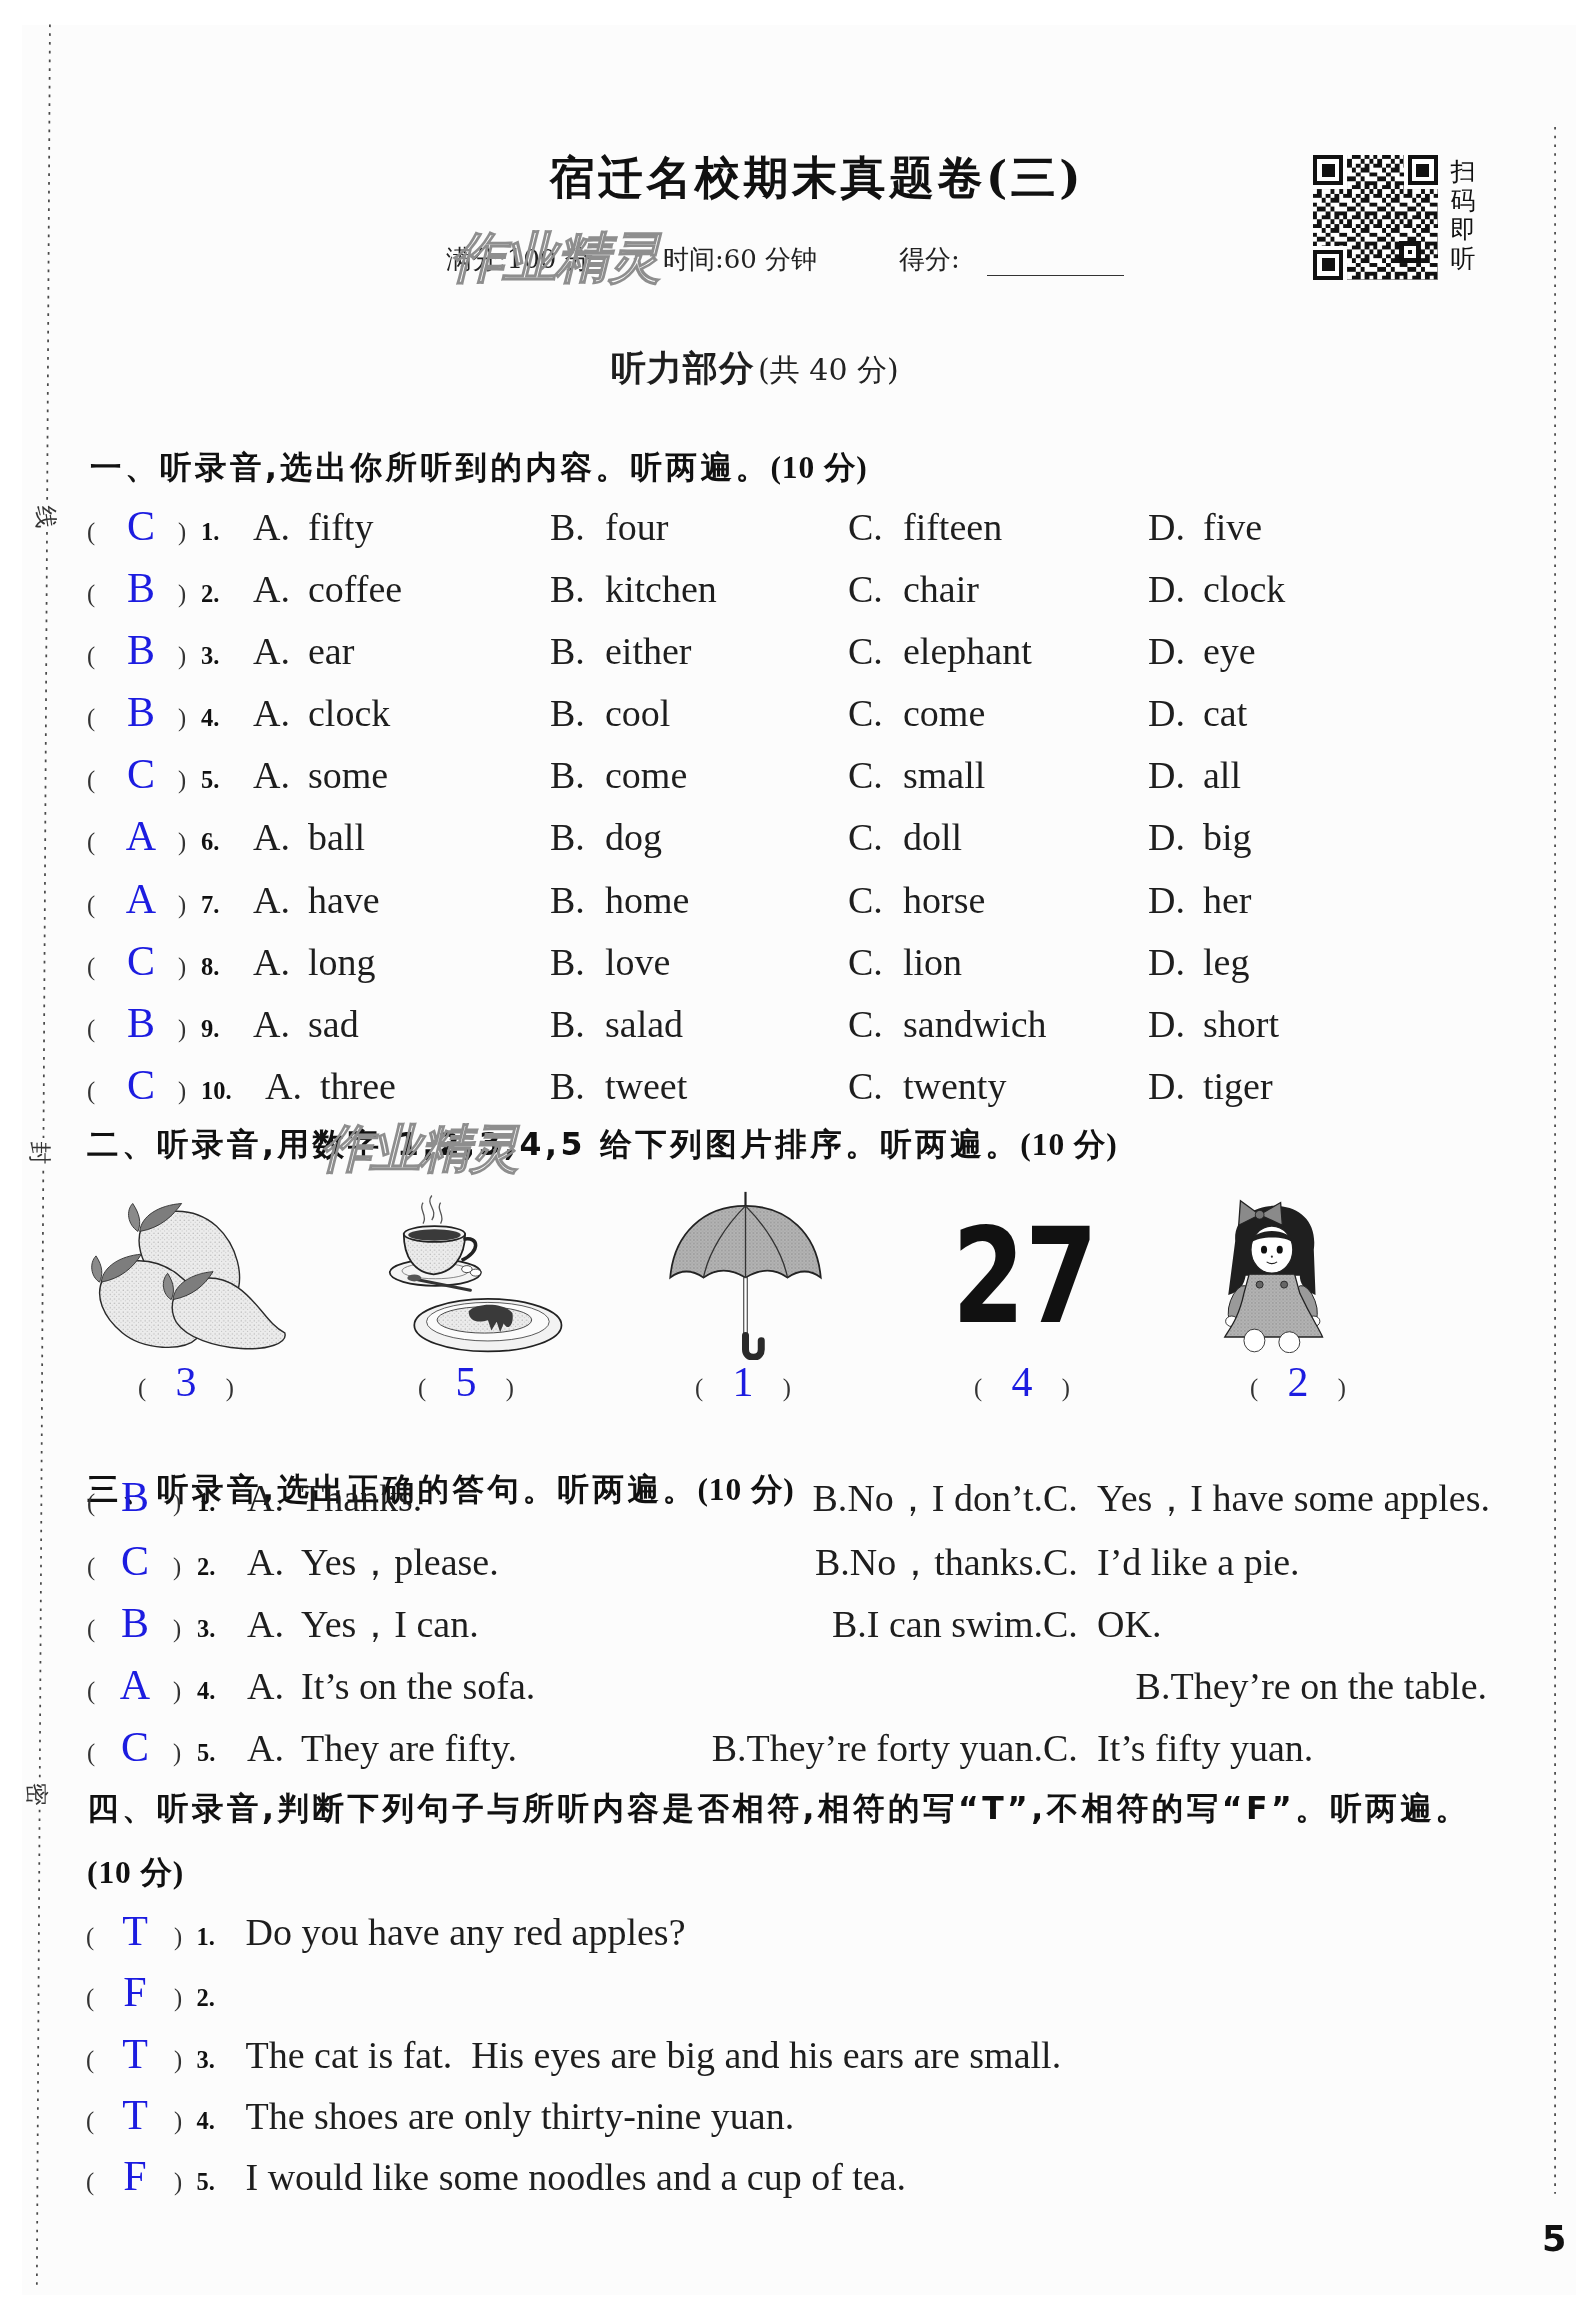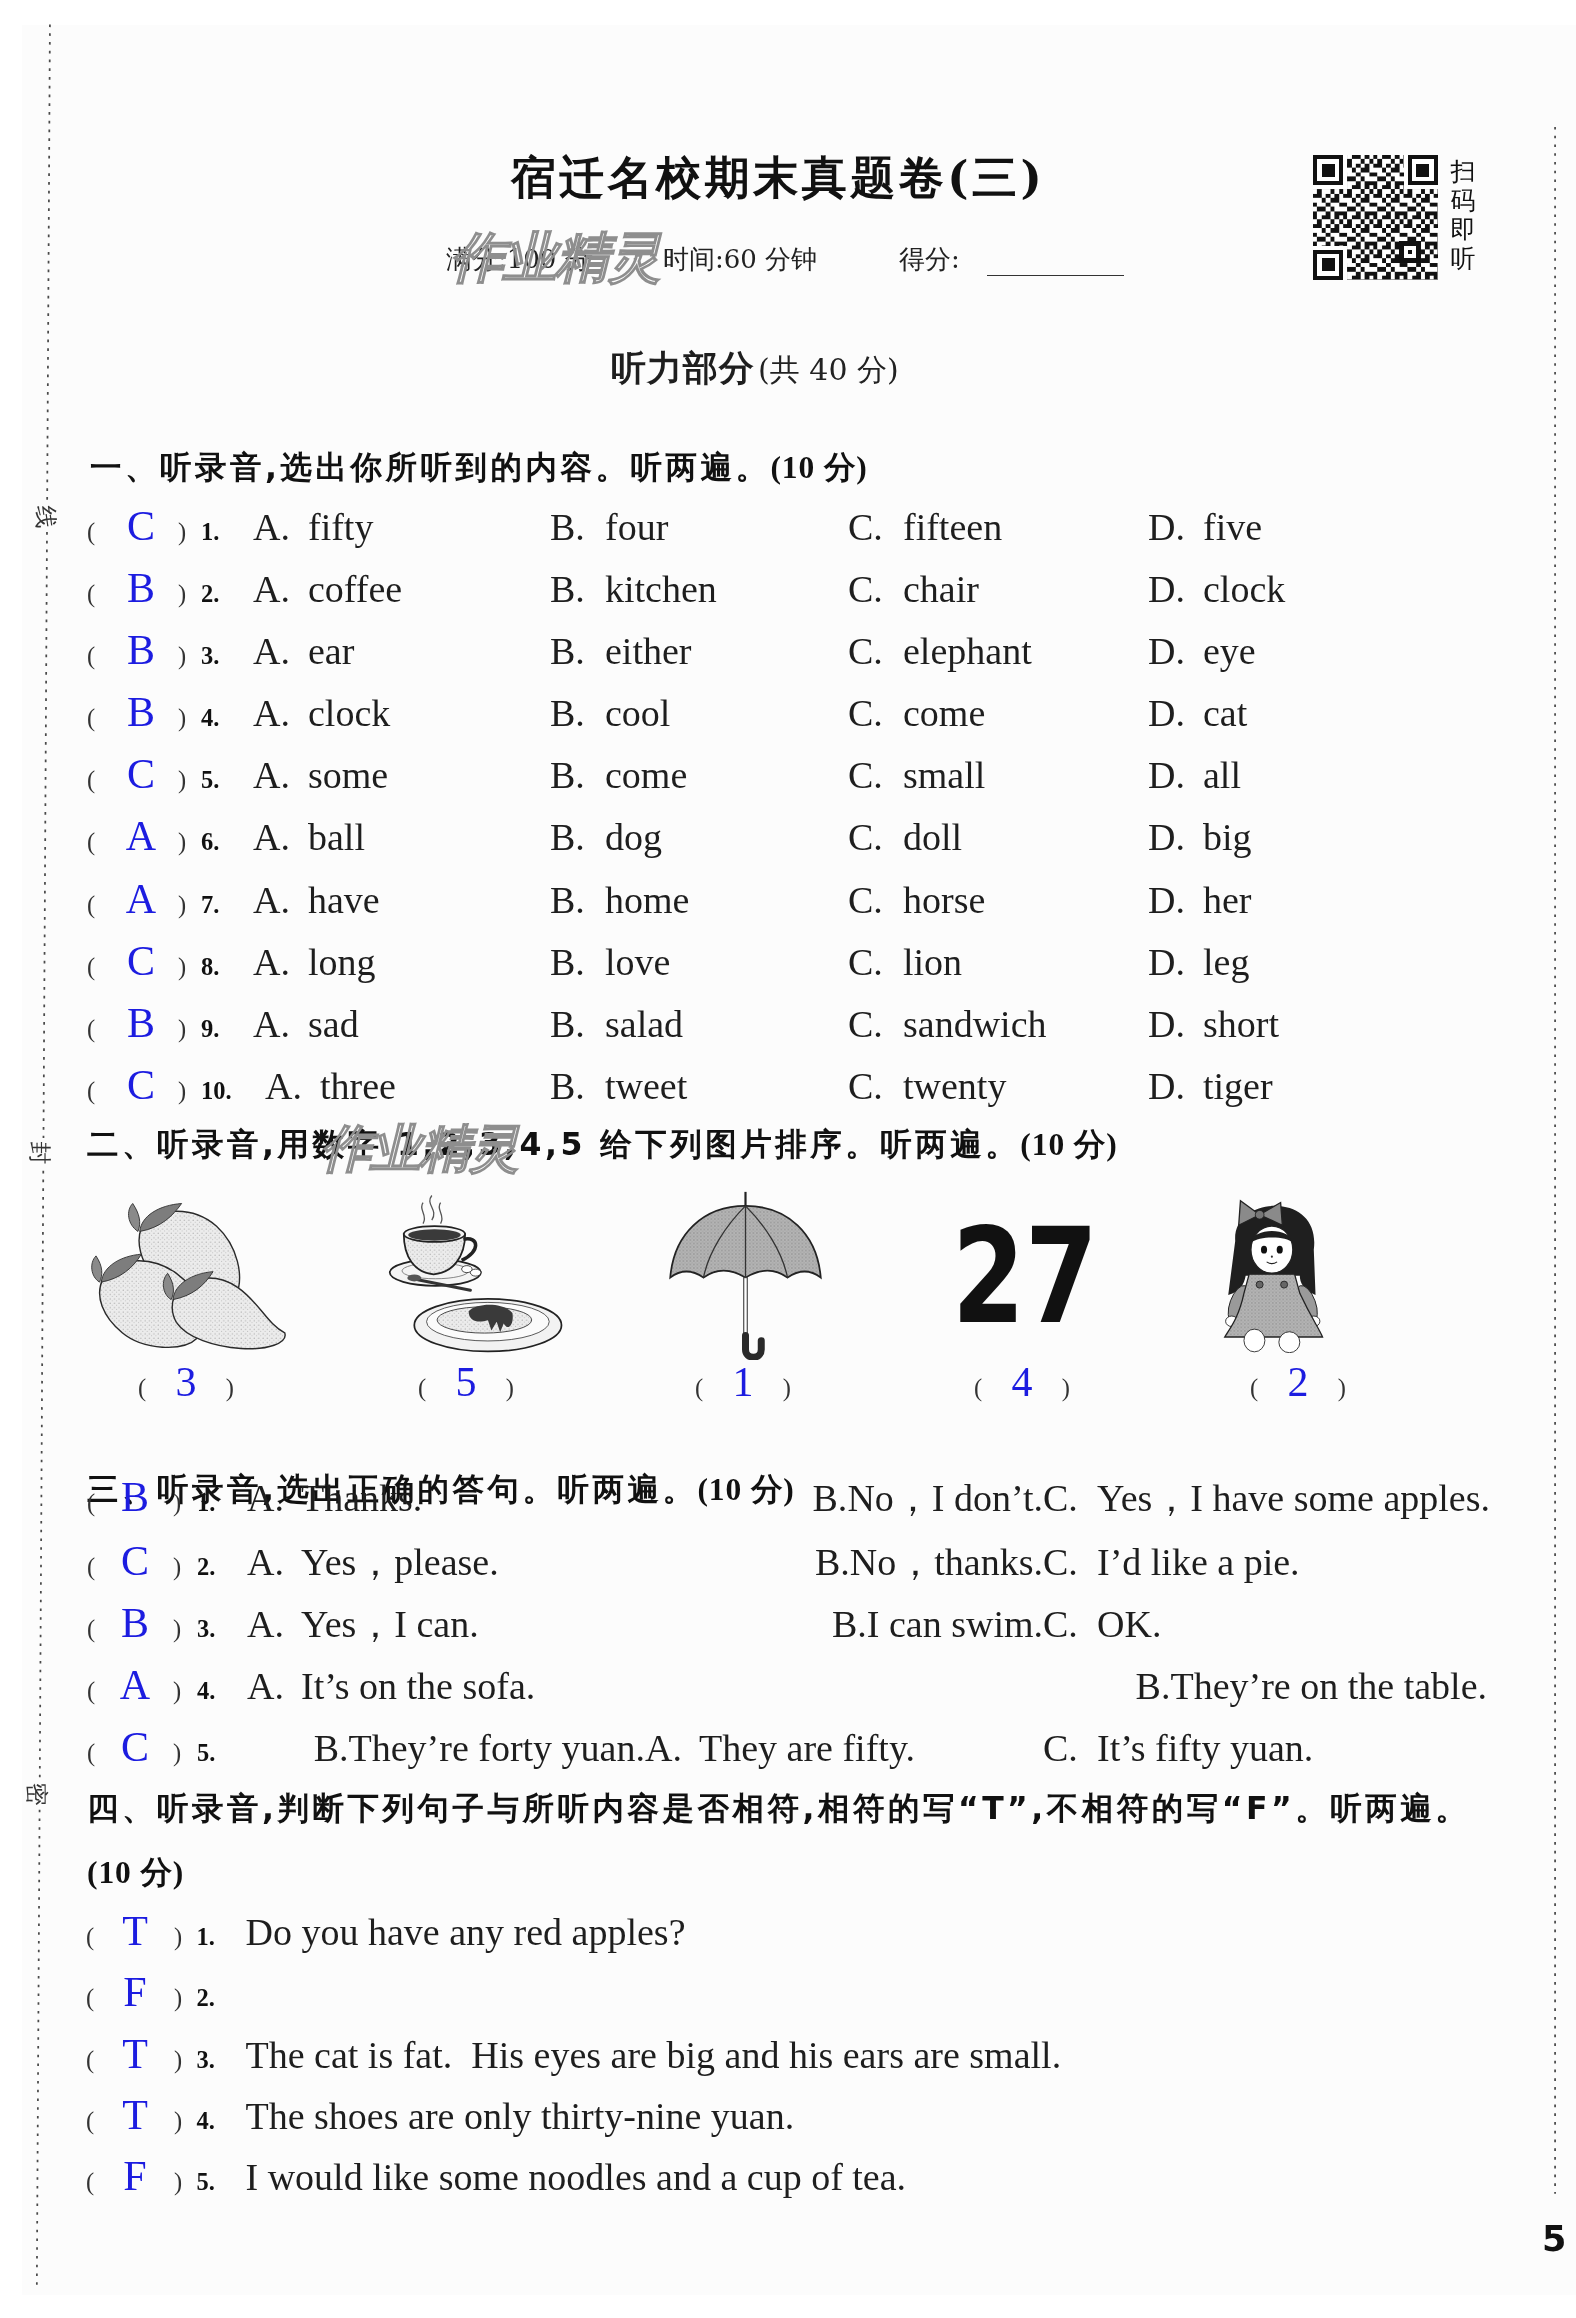--- a/index.html
+++ b/index.html
@@ -12,21 +12,21 @@
   .page-bg { position:absolute; left:22px; top:24.5px; width:1555px; height:2270px; background:#fcfcfc; }
   .guides { position:absolute; left:0; top:0; width:1577px; height:2319px; pointer-events:none; }
 
   .margin-mark {
     position:absolute; width:30px; height:30px; line-height:30px; text-align:center;
     font-family:"DejaVu Serif", serif; font-size:23px; color:#333;
     background:#fcfcfc; transform:rotate(90deg);
   }
 
   .title {
-    left:472px; top:155px; width:612px; text-align:center;
+    left:472px; top:155px; width:612px; text-align:right;
     font-family:"DejaVu Serif", serif; font-weight:bold; font-size:45px; line-height:1;
     letter-spacing:3.5px; color:#111;
   }
   .meta { top:246px; font-family:"DejaVu Serif", serif; font-size:26px; line-height:1; color:#222; white-space:nowrap; }
   .score-line { left:987px; top:275px; width:137px; height:0; border-bottom:1.7px solid #333; }
 
   .qr-caption {
     left:1448px; top:157px; width:30px; font-family:"DejaVu Sans", sans-serif;
     font-size:25px; line-height:29px; word-break:break-all; color:#111; text-align:center;
   }
@@ -432,22 +432,22 @@
   <span class="num">4.</span>
   <span class="opt oA"><span class="lbl">A.</span><span>It’s on the sofa.</span></span>
   <span class="opt oB"><span class="lbl">B.</span><span>They’re on the table.</span></span>
 </div>
 
 <div class="row s3" style="top:1726px">
   <span class="po">(</span>
   <span class="ans">C</span>
   <span class="pc">)</span>
   <span class="num">5.</span>
+  <span class="opt oA"><span class="lbl">A.</span><span>They are fifty.</span></span>
   <span class="opt oB"><span class="lbl">B.</span><span>They’re forty yuan.</span></span>
-  <span class="opt oA"><span class="lbl">A.</span><span>They are fifty.</span></span>
   <span class="opt oC"><span class="lbl">C.</span><span>It’s fifty yuan.</span></span>
 </div>
 
 <div class="heading" style="left:87px;top:1793px">
   <span>四、听录音,判断下列句子与所听内容是否相符,相符的写“T”,不相符的写“F”。听两遍。</span>
 </div>
 <div class="heading" style="left:87px;top:1857px">
   <span class="pts">(10 分)</span>
 </div>
 

